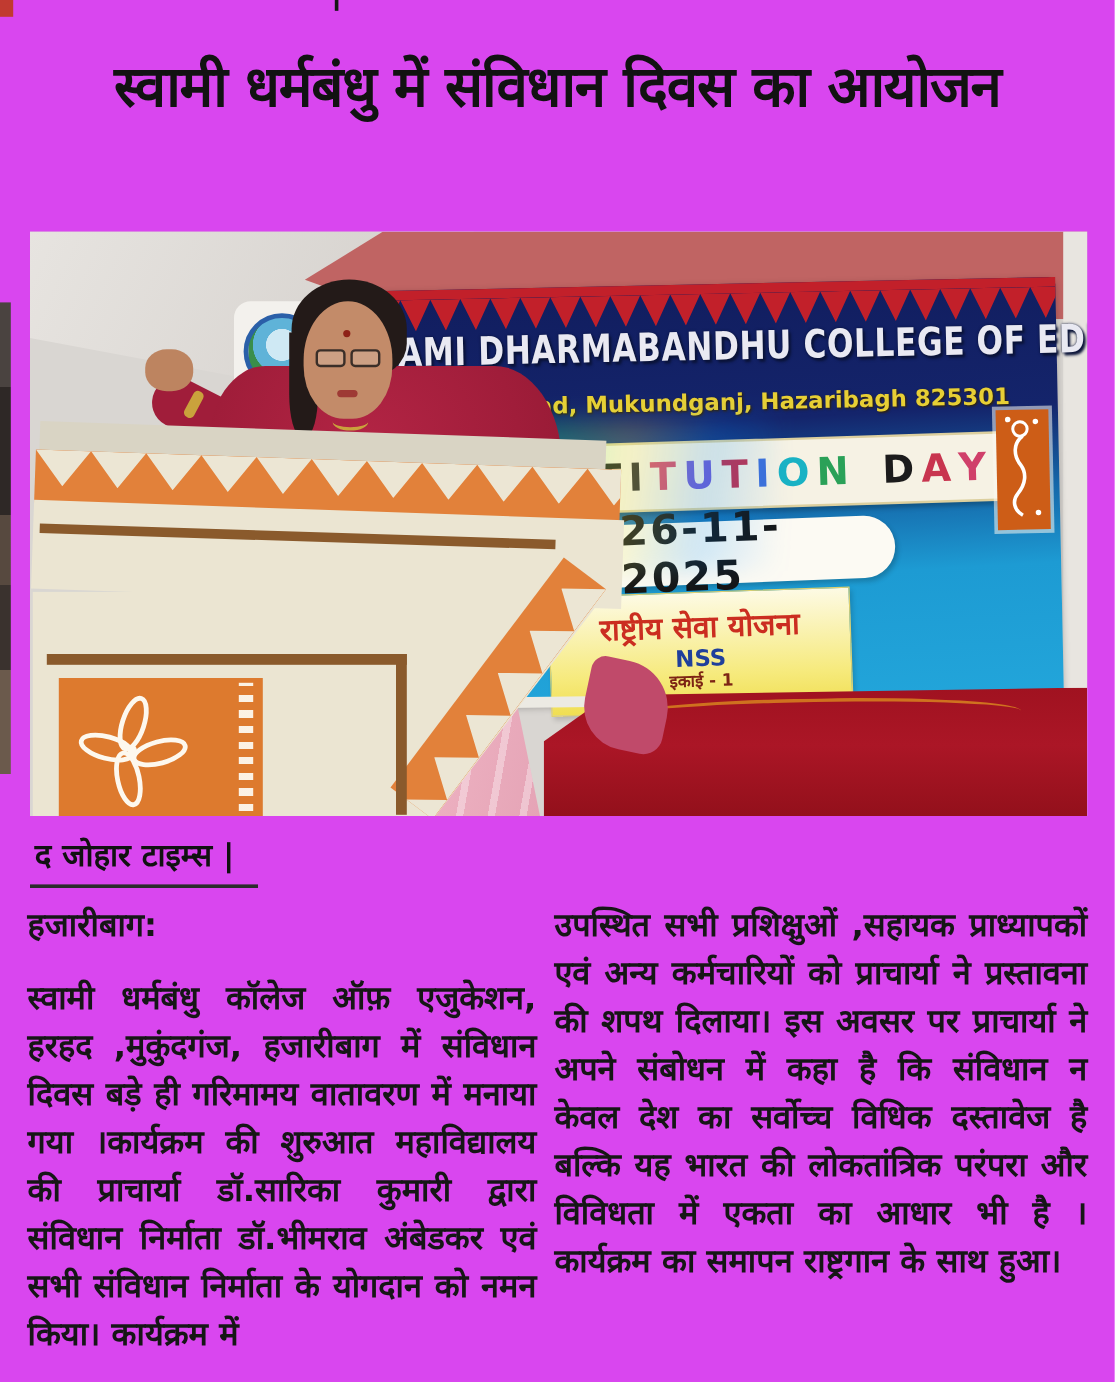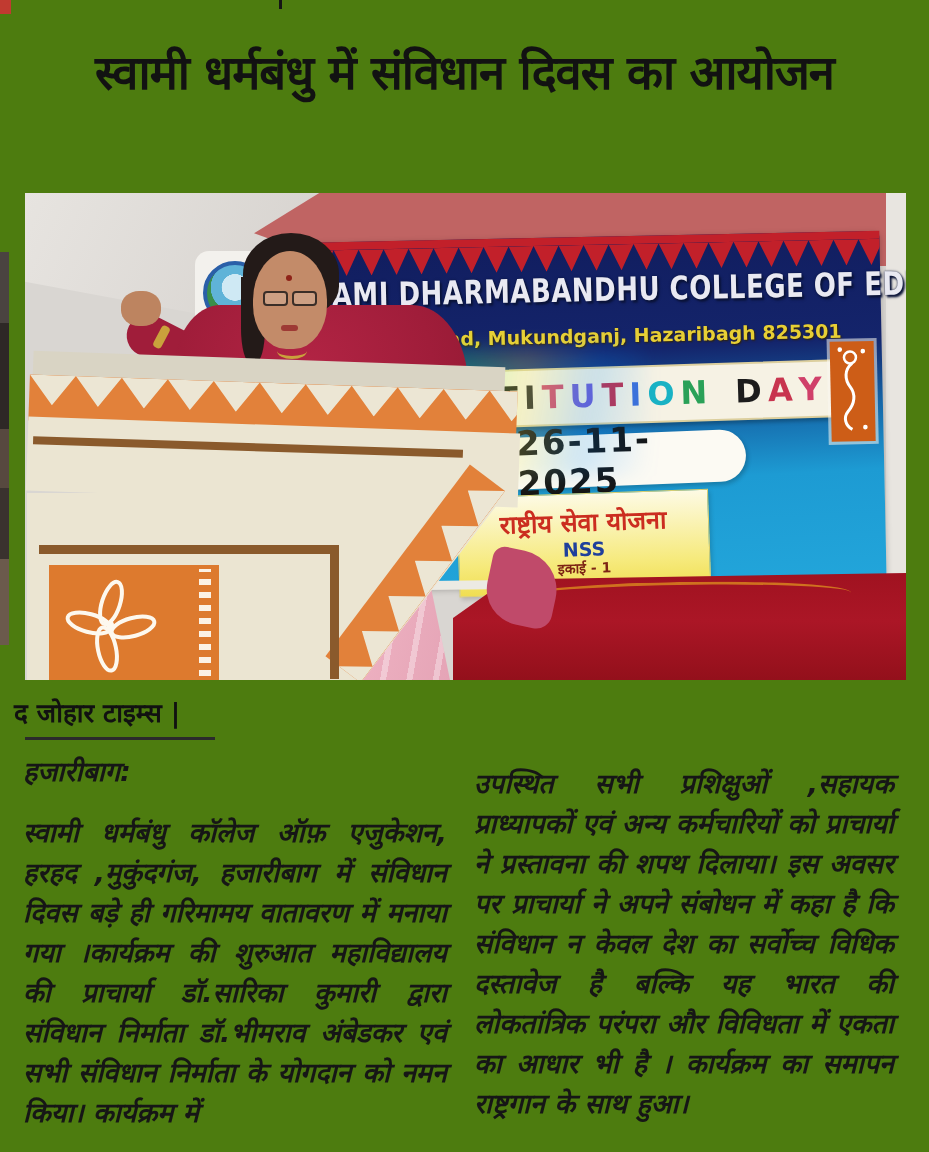--- a/index.html
+++ b/index.html
@@ -1,16 +1,16 @@
 <!DOCTYPE html>
 <html><head>
 <meta charset="utf-8">
 <style>
   html,body{margin:0;padding:0;background:#ffffff;}
-  .page{position:relative;width:929px;height:1152px;background:#4d7c0f;overflow:hidden;
+  .page{position:relative;width:929px;height:1152px;background:#d946ef;overflow:hidden;
         font-family:"DejaVu Sans",sans-serif;color:#141414;}
 
   
   .corner-red{position:absolute;left:0;top:0;width:11px;height:14px;background:#c13a30;}
   .top-tick{position:absolute;left:279px;top:0;width:3px;height:9px;background:#151515;}
   .edge-sliver{position:absolute;left:0;top:252px;width:9px;height:393px;
     background:linear-gradient(180deg,#4a4340 0%,#4a4340 18%,#2e2826 18%,#2e2826 45%,
       #57493f 45%,#57493f 60%,#3a322e 60%,#3a322e 78%,#6b5a4c 78%,#6b5a4c 100%);}
 
   
@@ -125,31 +125,31 @@
     transform:rotate(127deg);transform-origin:0 0;overflow:hidden;}
   .trim1{position:absolute;left:8px;top:250px;width:430px;height:8px;background:#8a5a2c;
     transform:rotate(1.8deg);}
   .trim-frame{position:absolute;left:14px;top:352px;width:300px;height:134px;
     border-top:9px solid #8a5a2c;border-right:9px solid #8a5a2c;box-sizing:border-box;}
   .flower-panel{position:absolute;left:24px;top:372px;width:170px;height:115px;background:#dd7a2e;}
   .flower-panel::after{content:"";position:absolute;right:8px;top:4px;bottom:4px;width:12px;
     background:repeating-linear-gradient(0deg,#fdf8ee 0 6px,rgba(255,255,255,0) 6px 13px);opacity:.95;}
 
   
-  .byline{position:absolute;left:14px;top:694px;font-size:26px;font-weight:700;color:#111;}
+  .byline{position:absolute;left:29px;top:694px;font-size:26px;font-weight:700;color:#111;}
   .byline-rule{position:absolute;left:25px;top:737px;width:190px;height:3px;background:#2b2b2b;}
   .article{position:absolute;left:0;top:752px;width:929px;box-sizing:border-box;
     padding:0 23px;display:flex;gap:15px;}
   .col{font-size:27px;line-height:40px;font-weight:600;color:#161616;
-    text-align:justify;text-justify:inter-word;font-style:italic;}
+    text-align:justify;text-justify:inter-word;}
   .col-left{width:424px;}
   .col-right{flex:1;}
   .dateline{font-weight:700;text-align:left;}
   .col-left p{margin:21px 0 0 0;}
-  .col-right p{margin:12px;}
+  .col-right p{margin:0;}
 </style>
 </head>
 <body>
 
 <div class="page">
 
   <div class="corner-red"></div>
   <div class="top-tick"></div>
   <div class="edge-sliver"></div>
 

